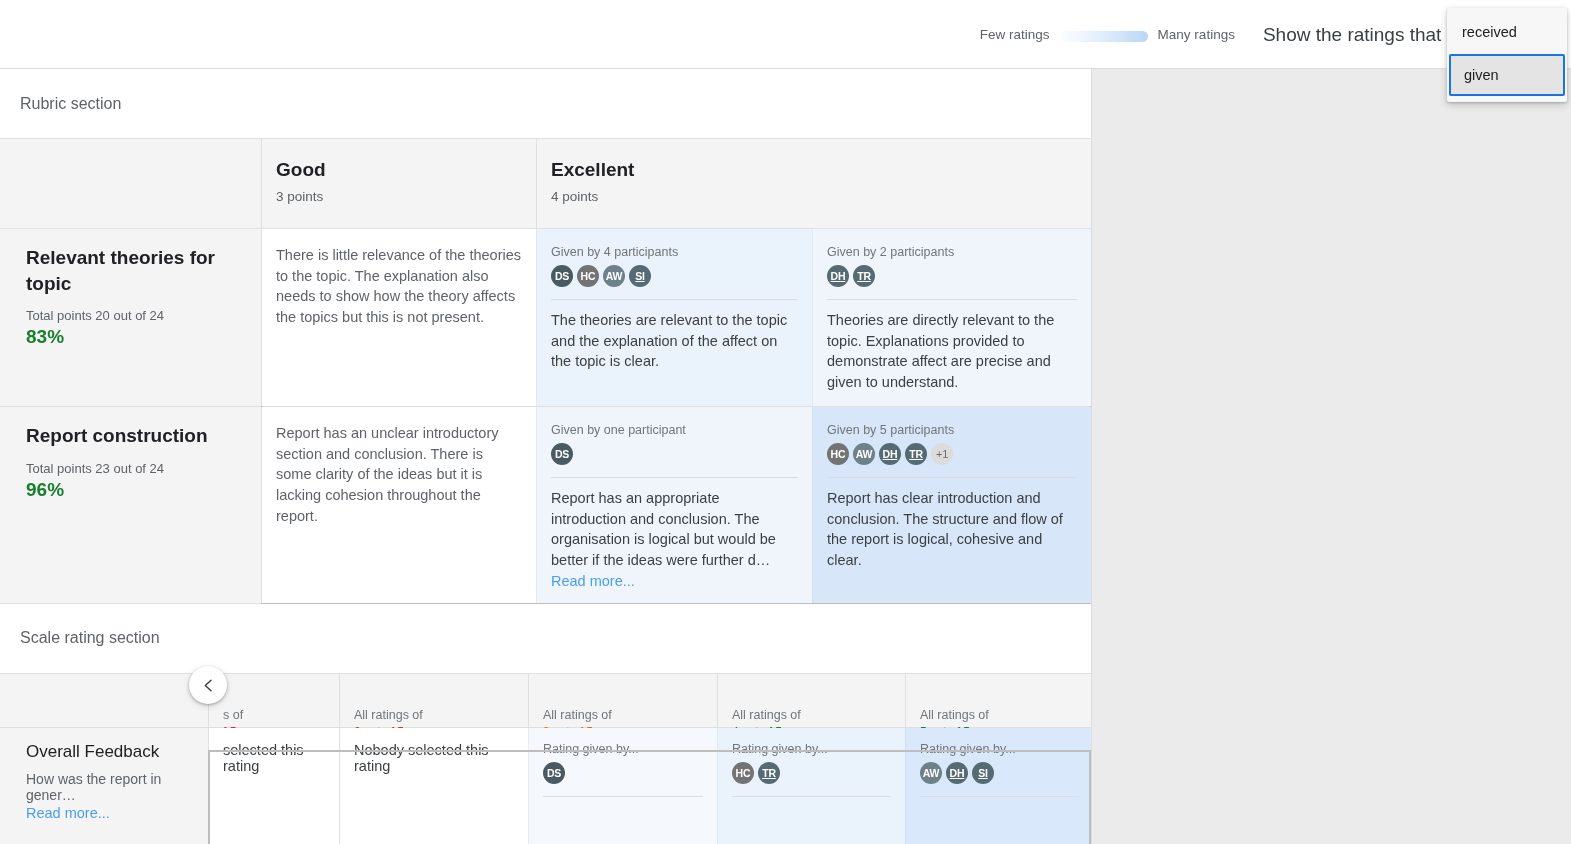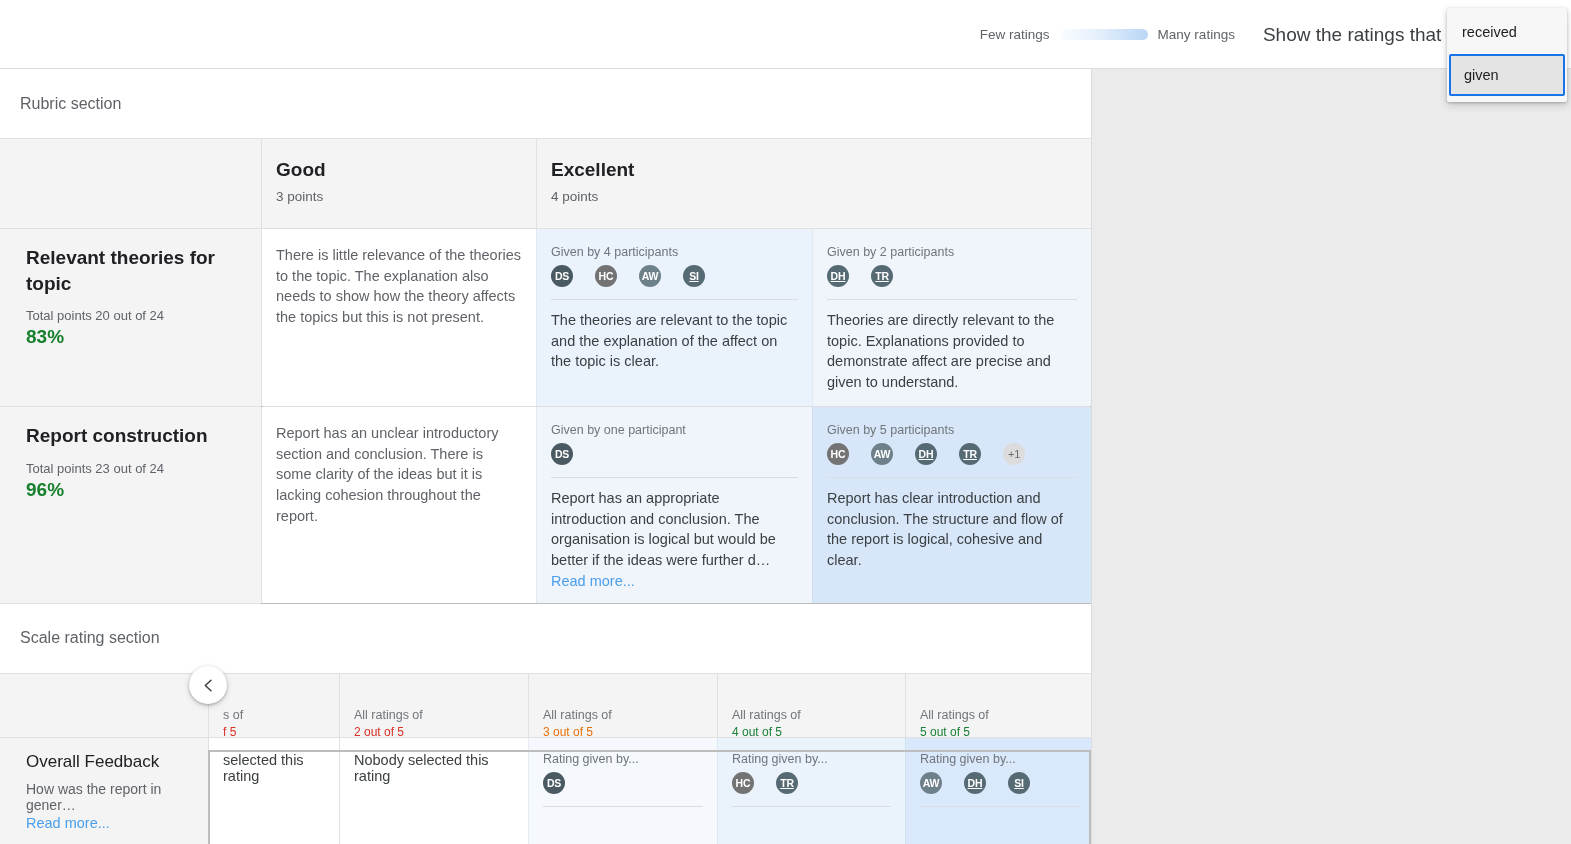--- a/index.html
+++ b/index.html
@@ -15,21 +15,21 @@
     position: absolute; left: 0; top: 0; width: 1571px; height: 69px;
     background: #ffffff;
     border-bottom: 1px solid #dadce0;
   }
   .topbar-right {
     position: absolute; right: 0; top: 0; height: 69px;
     display: flex; align-items: center; gap: 0;
     padding-right: 0;
   }
   .legend {
-    display: flex; align-items: center; gap: 10px;
+    display: flex; align-items: flex-end; gap: 10px;
     margin-right: 28px;
   }
   .legend-label { font-size: 13.5px; color: #5f6368; white-space: nowrap; }
   .legend-bar {
     width: 88px; height: 11px; border-radius: 6px;
     background: linear-gradient(to right, #fbfdff 0%, #e3effc 45%, #b9d6f5 100%);
   }
   .show-ratings-text {
     font-size: 19px; color: #3c4043; white-space: nowrap;
     margin-right: 6px;
@@ -112,21 +112,21 @@
     background: #ffffff;
     border-left: 1px solid #e0e0e0;
     min-height: 152px;
     position: relative;
   }
   .lvl-cell.tint-1 { background: #eaf2fb; border-left-color: #dfe7f0; }
   .lvl-cell.tint-2 { background: #f0f5fc; border-left-color: #e2e9f2; }
   .lvl-cell.tint-3 { background: #d7e7f9; border-left-color: #cfdff2; }
 
   .given-by { font-size: 12.5px; color: #70757a; margin-bottom: 6px; }
-  .avatars { display: flex; gap: 22px; align-items: center; padding-bottom: 12px; }
+  .avatars { display: flex; gap: 4px; align-items: center; padding-bottom: 12px; }
   .avatar {
     width: 22px; height: 22px; border-radius: 50%;
     display: flex; align-items: center; justify-content: center;
     font-size: 10.5px; font-weight: bold; color: #ffffff;
     letter-spacing: -0.2px;
   }
   .avatar.c0 { background: #4a5a62; }
   .avatar.c1 { background: #737373; }
   .avatar.c2 { background: #6e8089; }
   .avatar.c3 { background: #566a74; text-decoration: underline; }
@@ -145,21 +145,21 @@
   }
 
   
   .scale-wrap { position: relative; }
   .scale-head {
     display: grid;
     grid-template-columns: 208px 131px 189px 189px 188px 188px;
     background: #f4f4f4;
     border-top: 1px solid #e0e0e0;
     border-bottom: 1px solid #e0e0e0;
-    height: 65px;
+    height: 55px;
   }
   .scale-head > div { padding: 34px 14px 0 14px; }
   .scale-head > div + div { border-left: 1px solid #e0e0e0; }
   .sc-all { font-size: 12.5px; color: #70757a; margin-bottom: 3px; }
   .sc-val { font-size: 12px; }
   .sc-val.red { color: #d93025; }
   .sc-val.orange { color: #e8710a; }
   .sc-val.green { color: #188038; }
 
   .scale-row {

